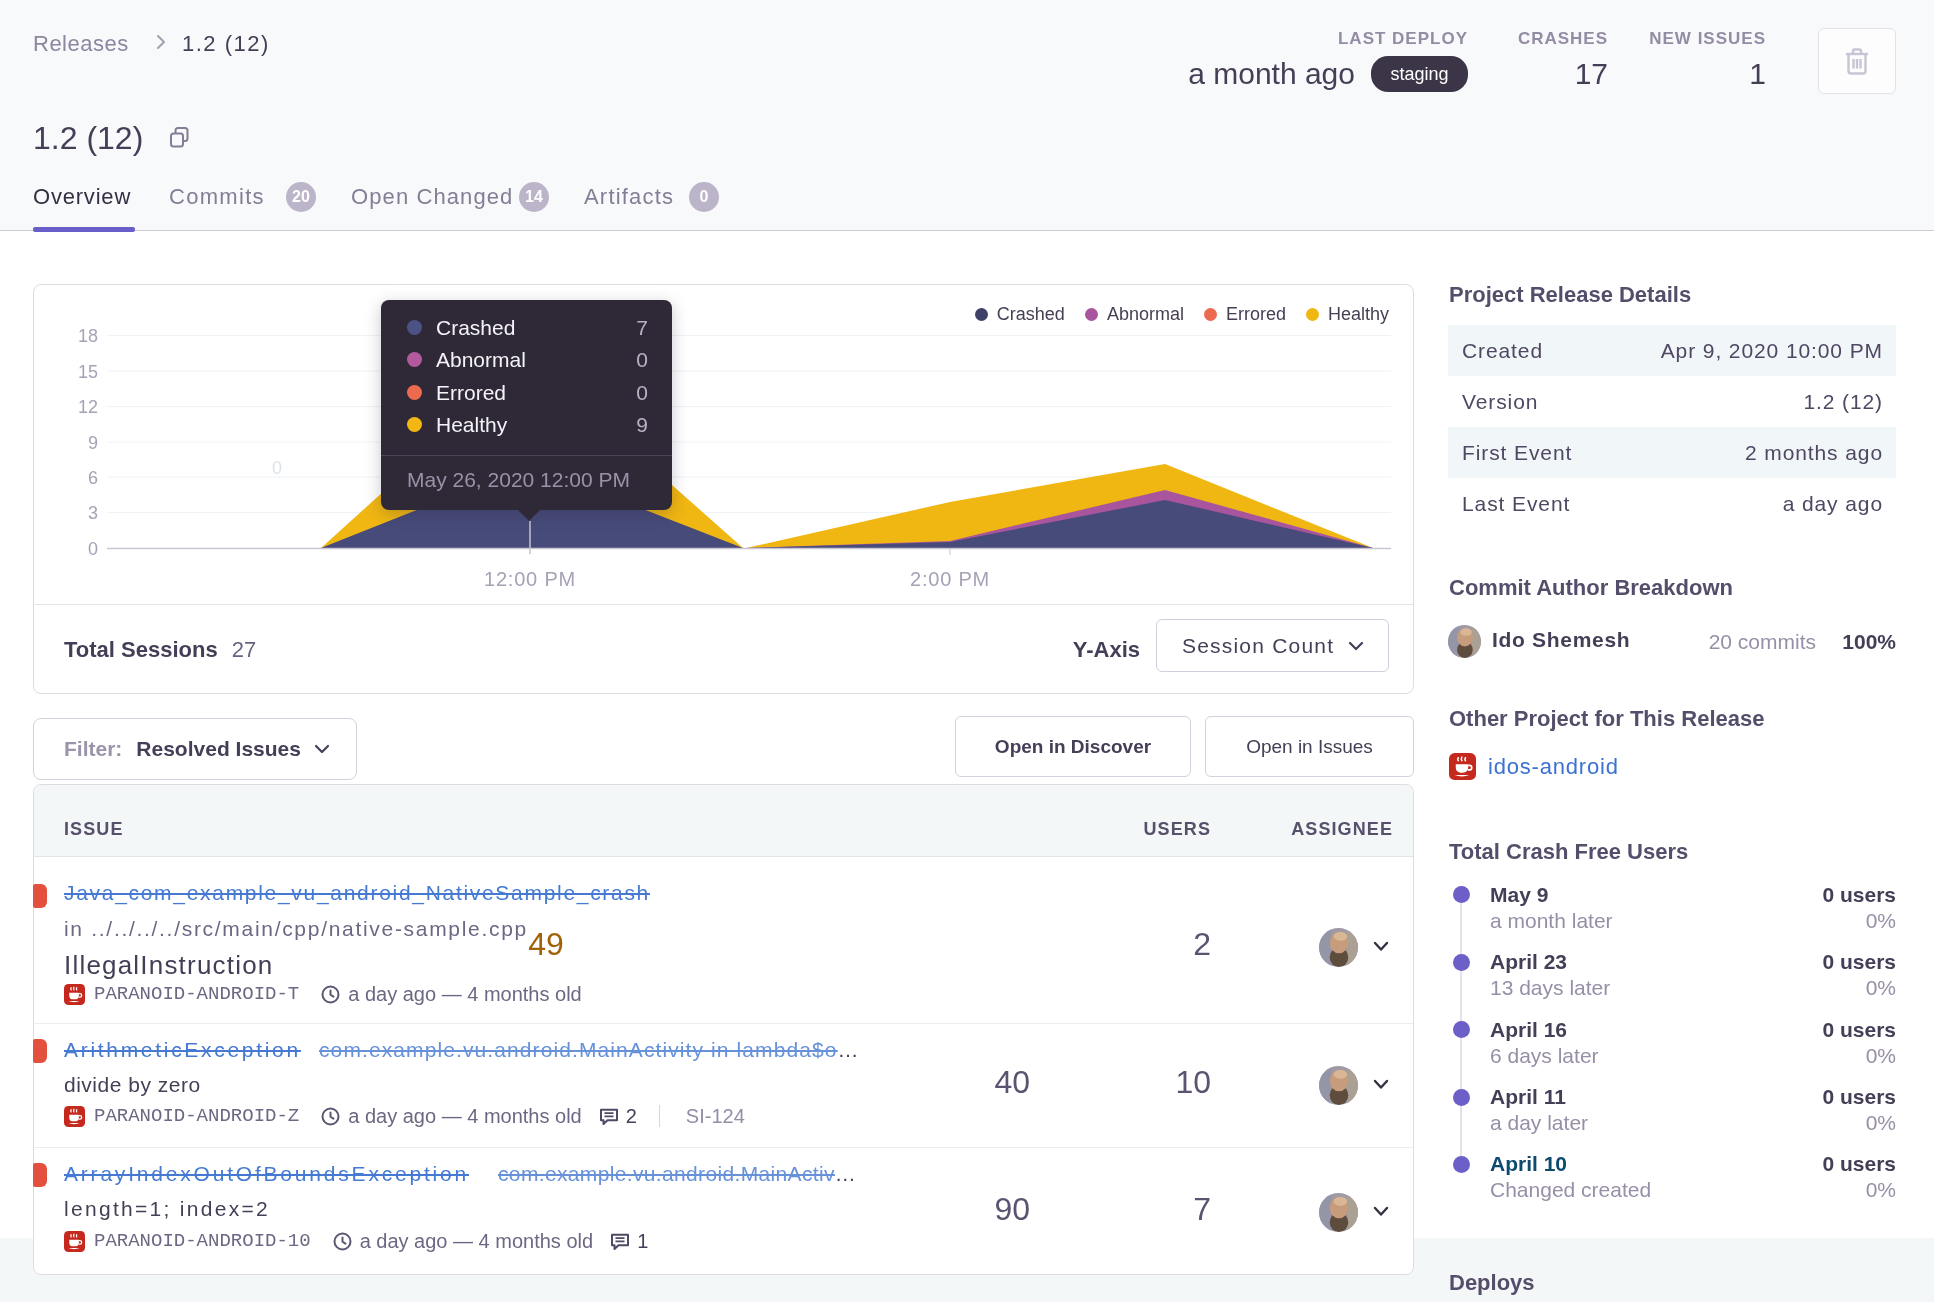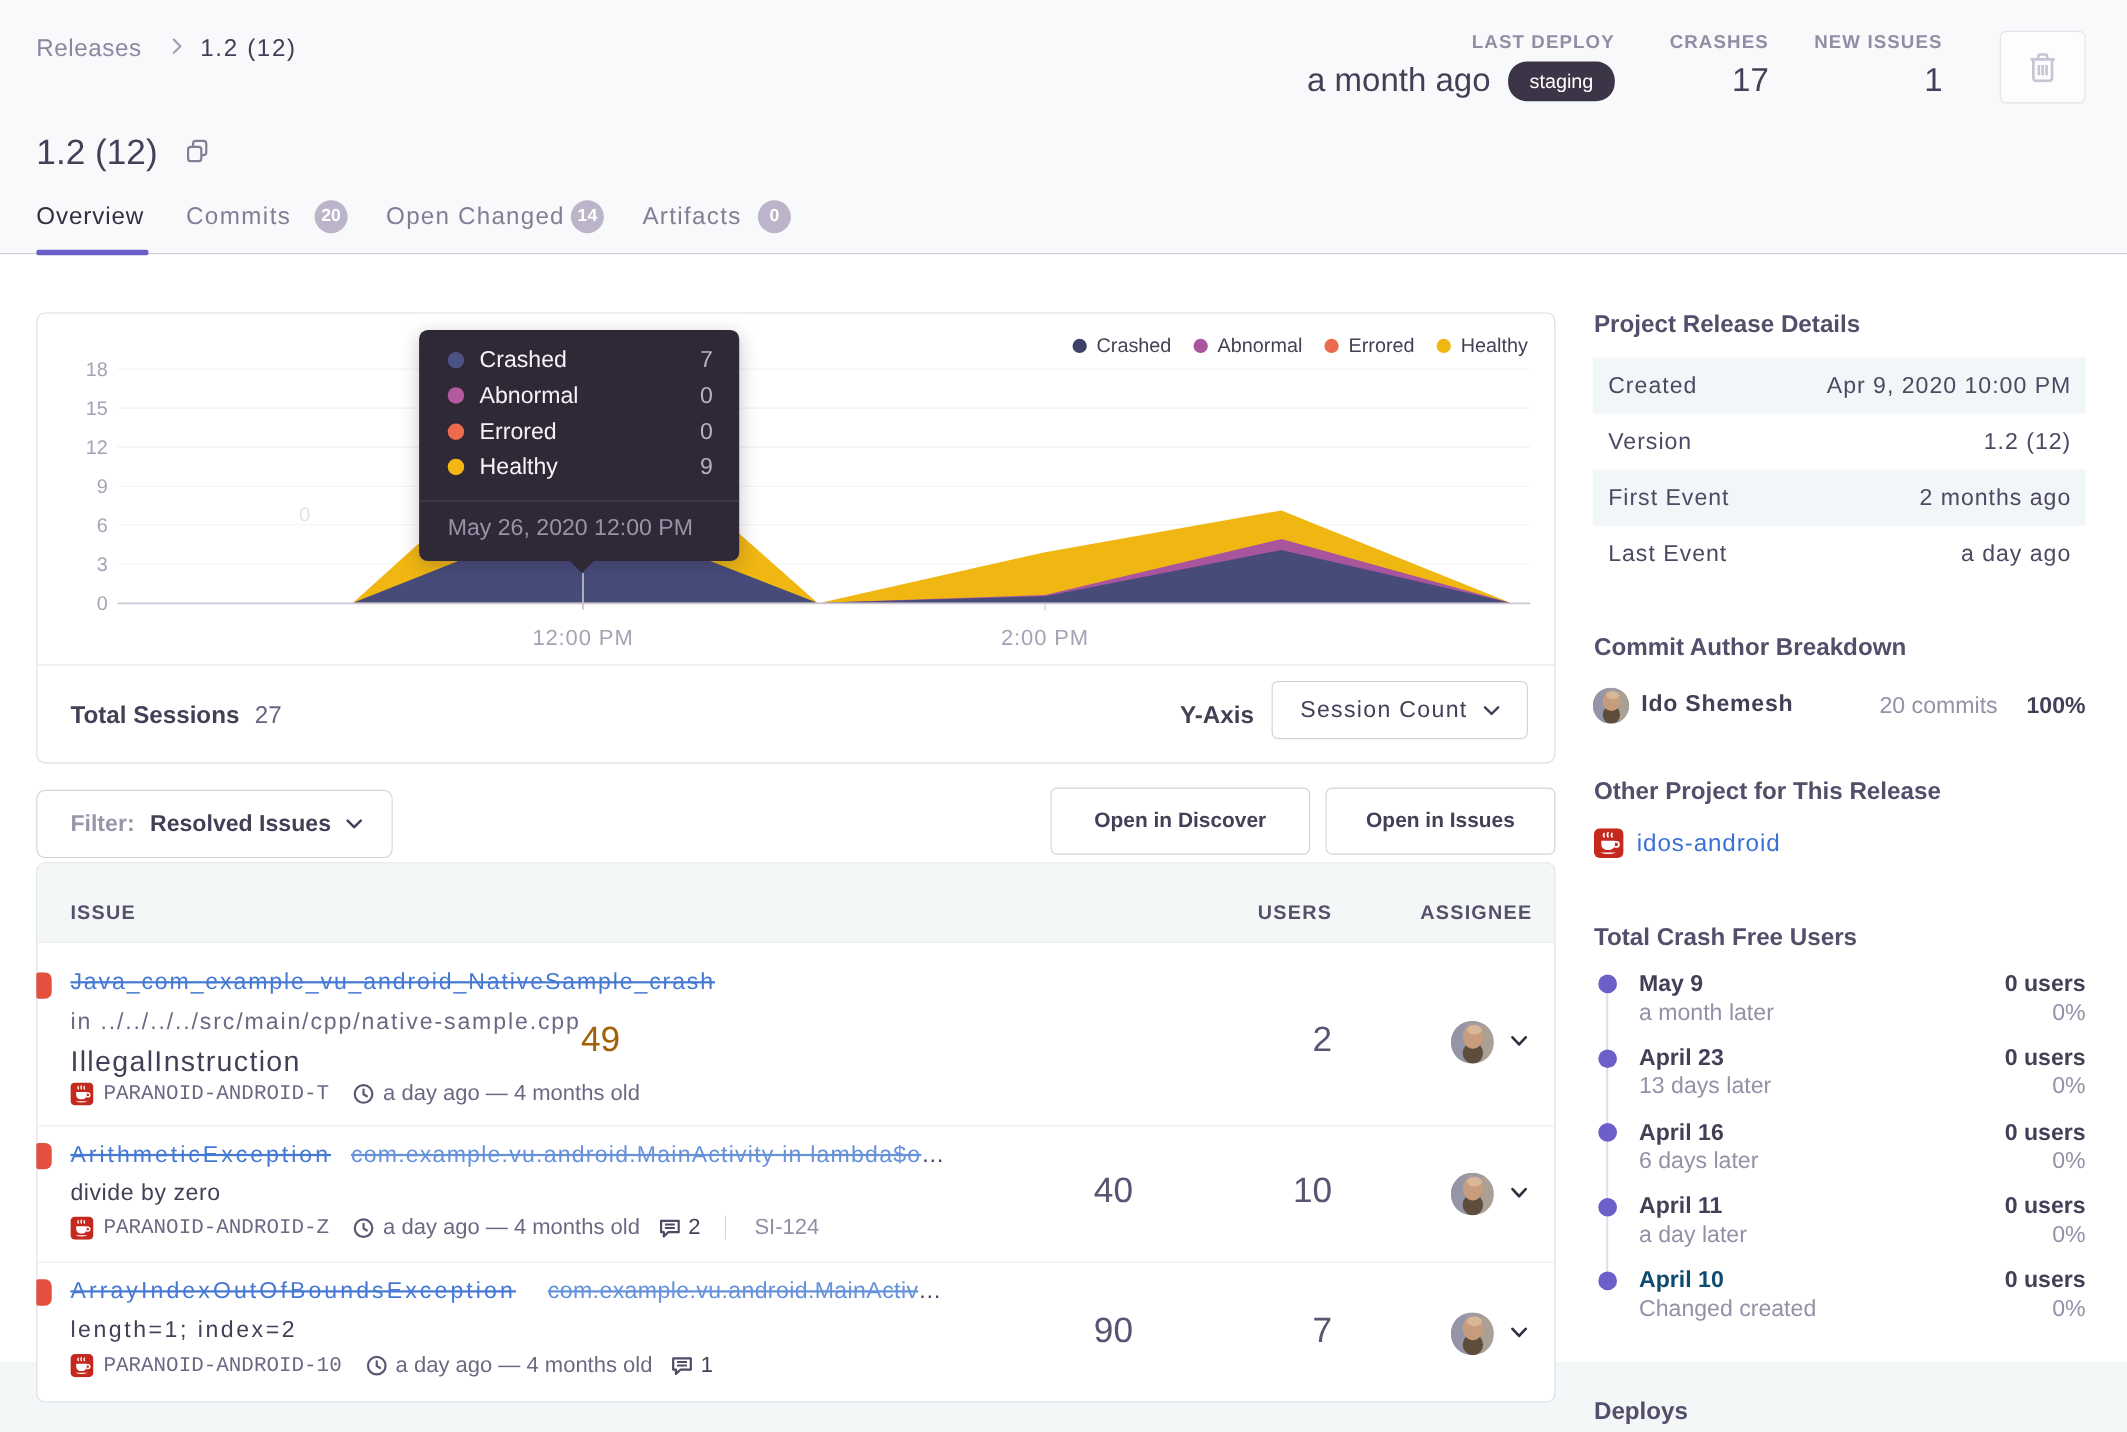--- a/index.html
+++ b/index.html
@@ -147,21 +147,21 @@
   </div>
 
   <div class="abs" style="left:33px;top:718px;width:324px;height:62px;border:1px solid #d5d0db;border-radius:8px;background:#fff;display:flex;align-items:center;padding-left:30px;">
     <span style="font-size:21px;color:#9b94ab;font-weight:bold;">Filter:</span>
     <span style="font-size:21px;color:#453e57;font-weight:bold;margin-left:14px;">Resolved Issues</span>
     <svg style="margin-left:13px;" width="16" height="10" viewBox="0 0 16 10">
         <polyline points="2,2 8,8 14,2" fill="none" stroke="#453e57" stroke-width="2.2" stroke-linecap="round" stroke-linejoin="round"></polyline>
       </svg>
   </div>
   <div class="abs" style="left:955px;top:716px;width:236px;height:61px;border:1px solid #d5d0db;border-radius:6px;background:#fff;display:flex;align-items:center;justify-content:center;font-size:19px;font-weight:bold;color:#453e57;">Open in Discover</div>
-  <div class="abs" style="left:1205px;top:716px;width:209px;height:61px;border:1px solid #d5d0db;border-radius:6px;background:#fff;display:flex;align-items:center;justify-content:center;font-size:19px;font-weight:bold;color:#453e57;">Open in Issues</div>
+  <div class="abs" style="left:1205px;top:716px;width:209px;height:61px;border:1px solid #d5d0db;border-radius:6px;background:#fff;display:flex;align-items:center;justify-content:center;font-size:19px;font-weight:normal;color:#453e57;">Open in Issues</div>
 
   <div class="abs" id="issues" style="left:33px;top:784px;width:1381px;height:491px;background:#fff;border:1px solid #dfdbe4;border-radius:8px;">
     <div class="abs" style="left:0;top:0;width:1379px;height:72px;background:#f3f7f8;border-bottom:1px solid #e2e6e9;border-radius:7px 7px 0 0;"></div>
     <div class="abs" style="left:30px;top:0;height:72px;padding-top:17px;display:flex;align-items:center;font-size:18px;font-weight:bold;color:#57506b;letter-spacing:1.1px;">ISSUE</div>
     <div class="abs" style="left:0;top:0;width:1177px;height:72px;padding-top:17px;display:flex;align-items:center;justify-content:flex-end;font-size:18px;font-weight:bold;color:#57506b;letter-spacing:1.1px;">USERS</div>
     <div class="abs" style="left:0;top:0;width:1359px;height:72px;padding-top:17px;display:flex;align-items:center;justify-content:flex-end;font-size:18px;font-weight:bold;color:#57506b;letter-spacing:1.1px;">ASSIGNEE</div>
     <div class="abs" style="left:0;top:238px;width:1379px;height:1px;background:#edeaf0;"></div>
     <div class="abs" style="left:0;top:362px;width:1379px;height:1px;background:#edeaf0;"></div>
 
     <div class="abs" style="left:-1px;top:99px;width:14px;height:24px;border-radius:2px 6px 6px 2px;background:#e3503e;"></div>

